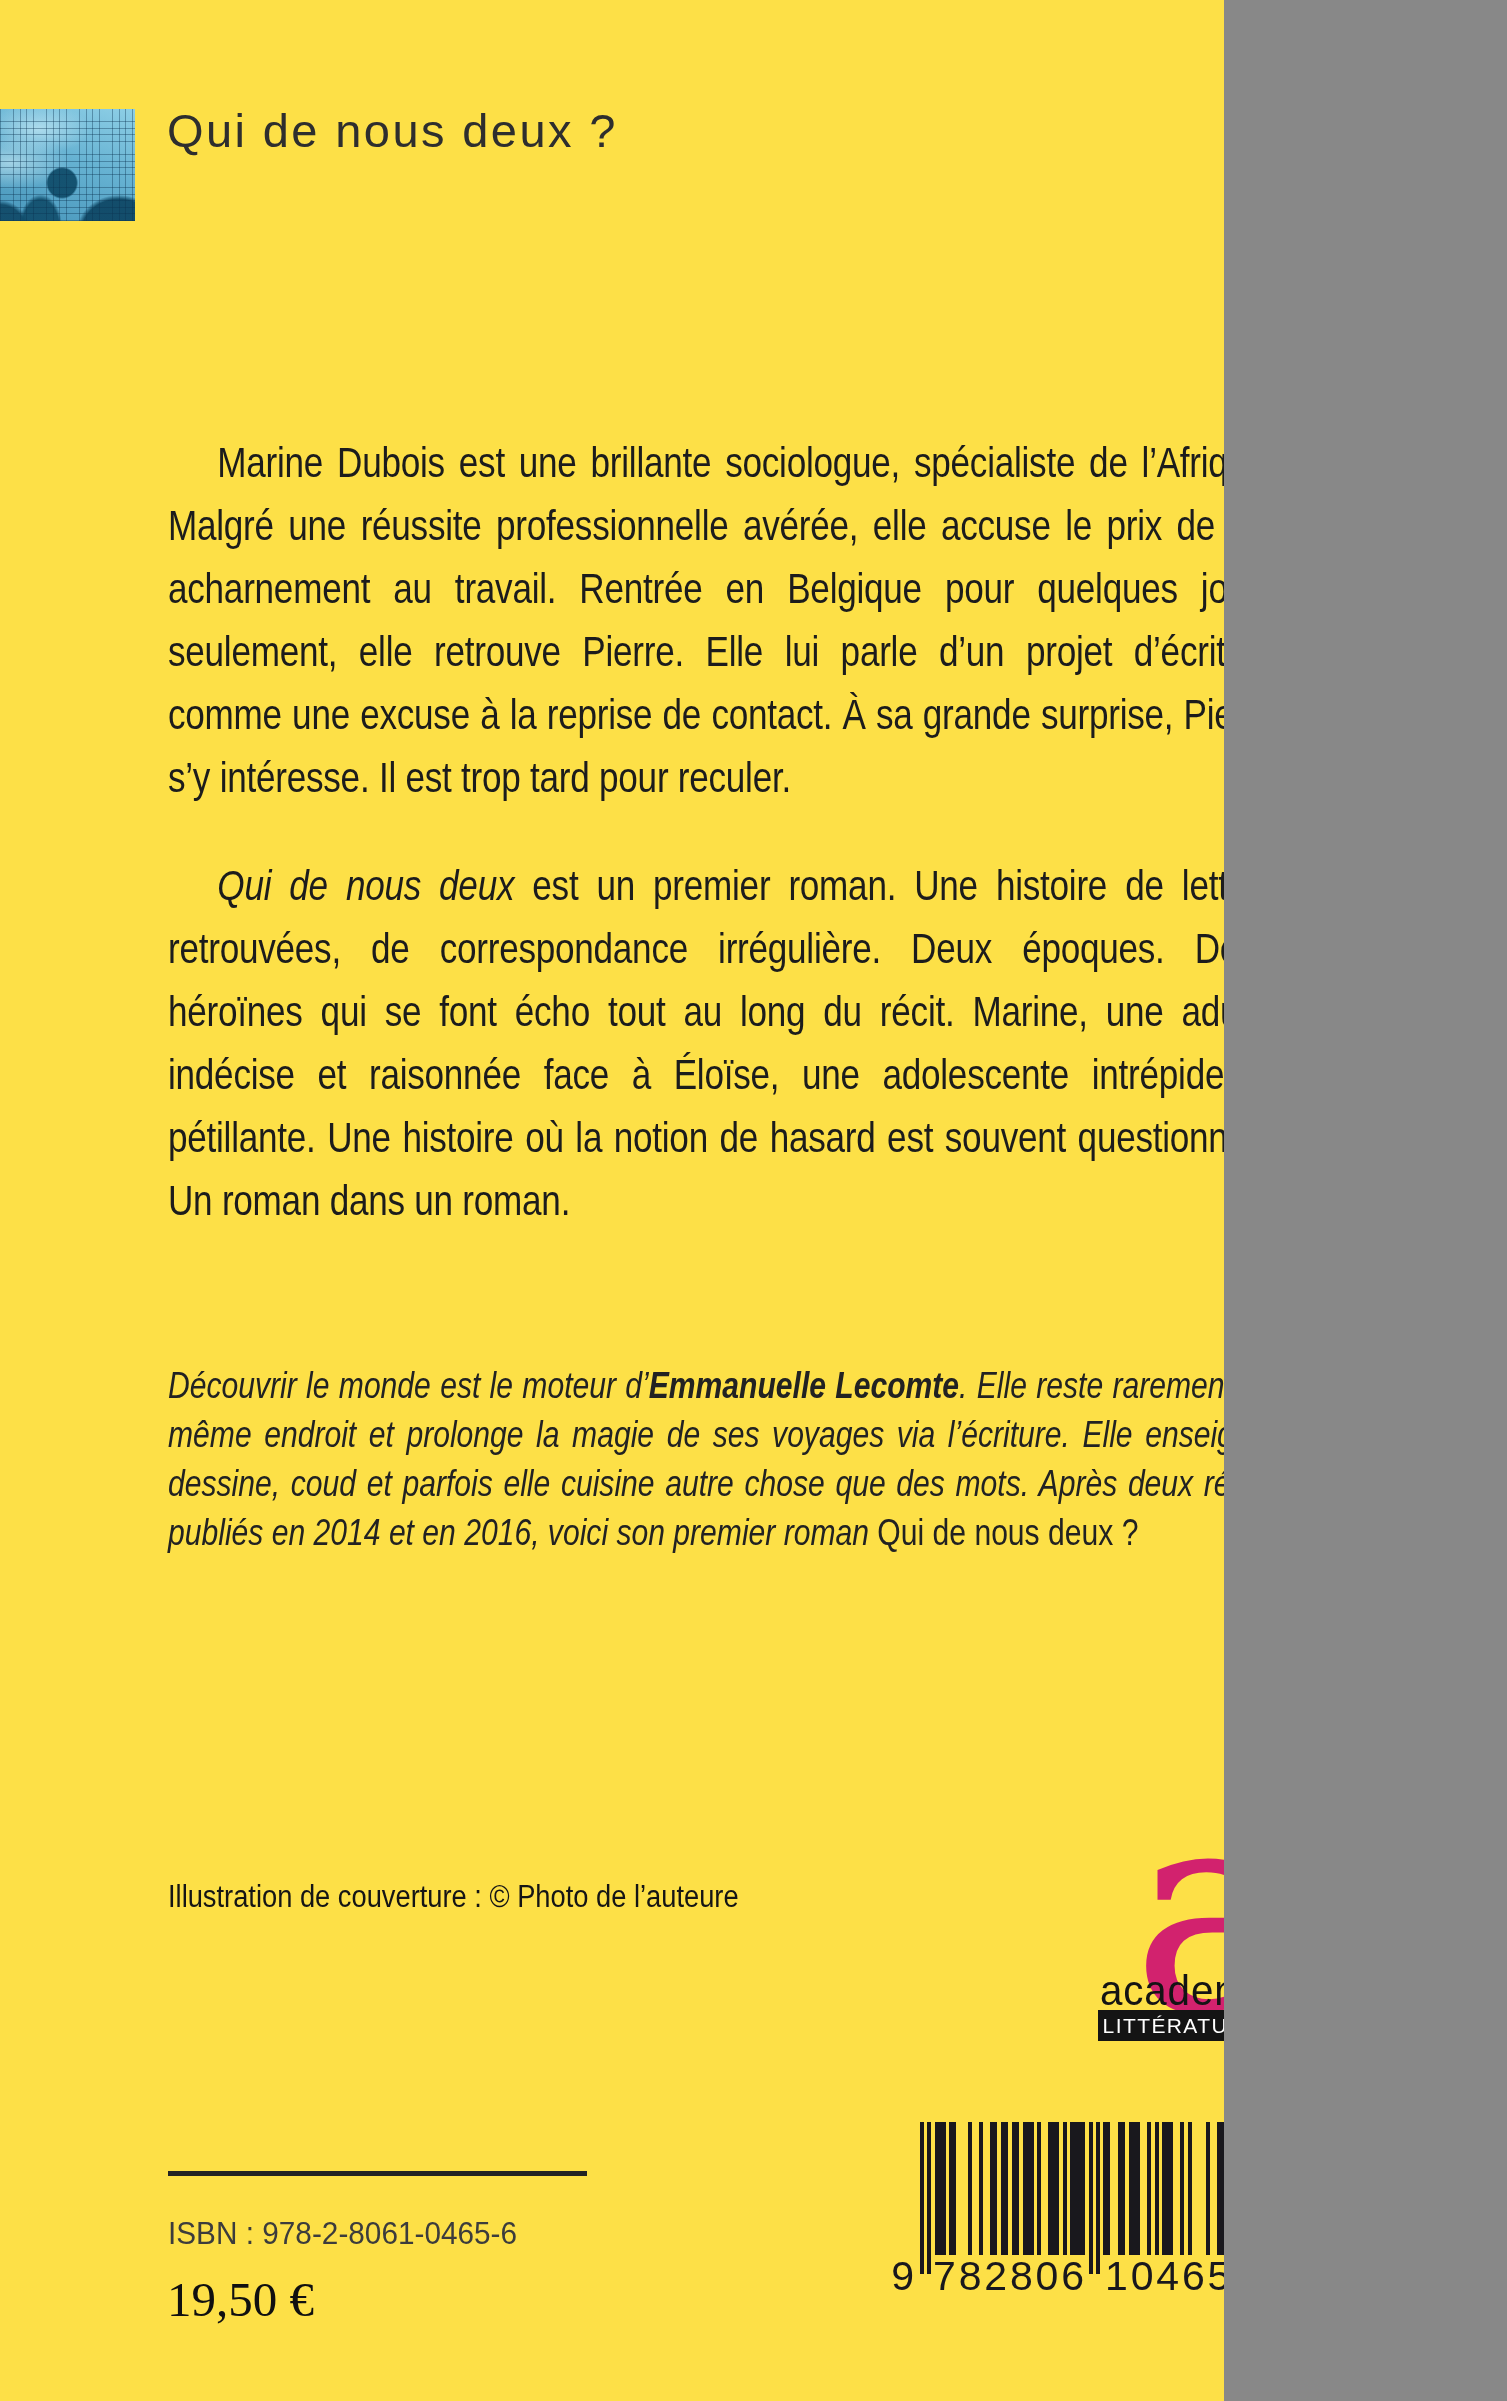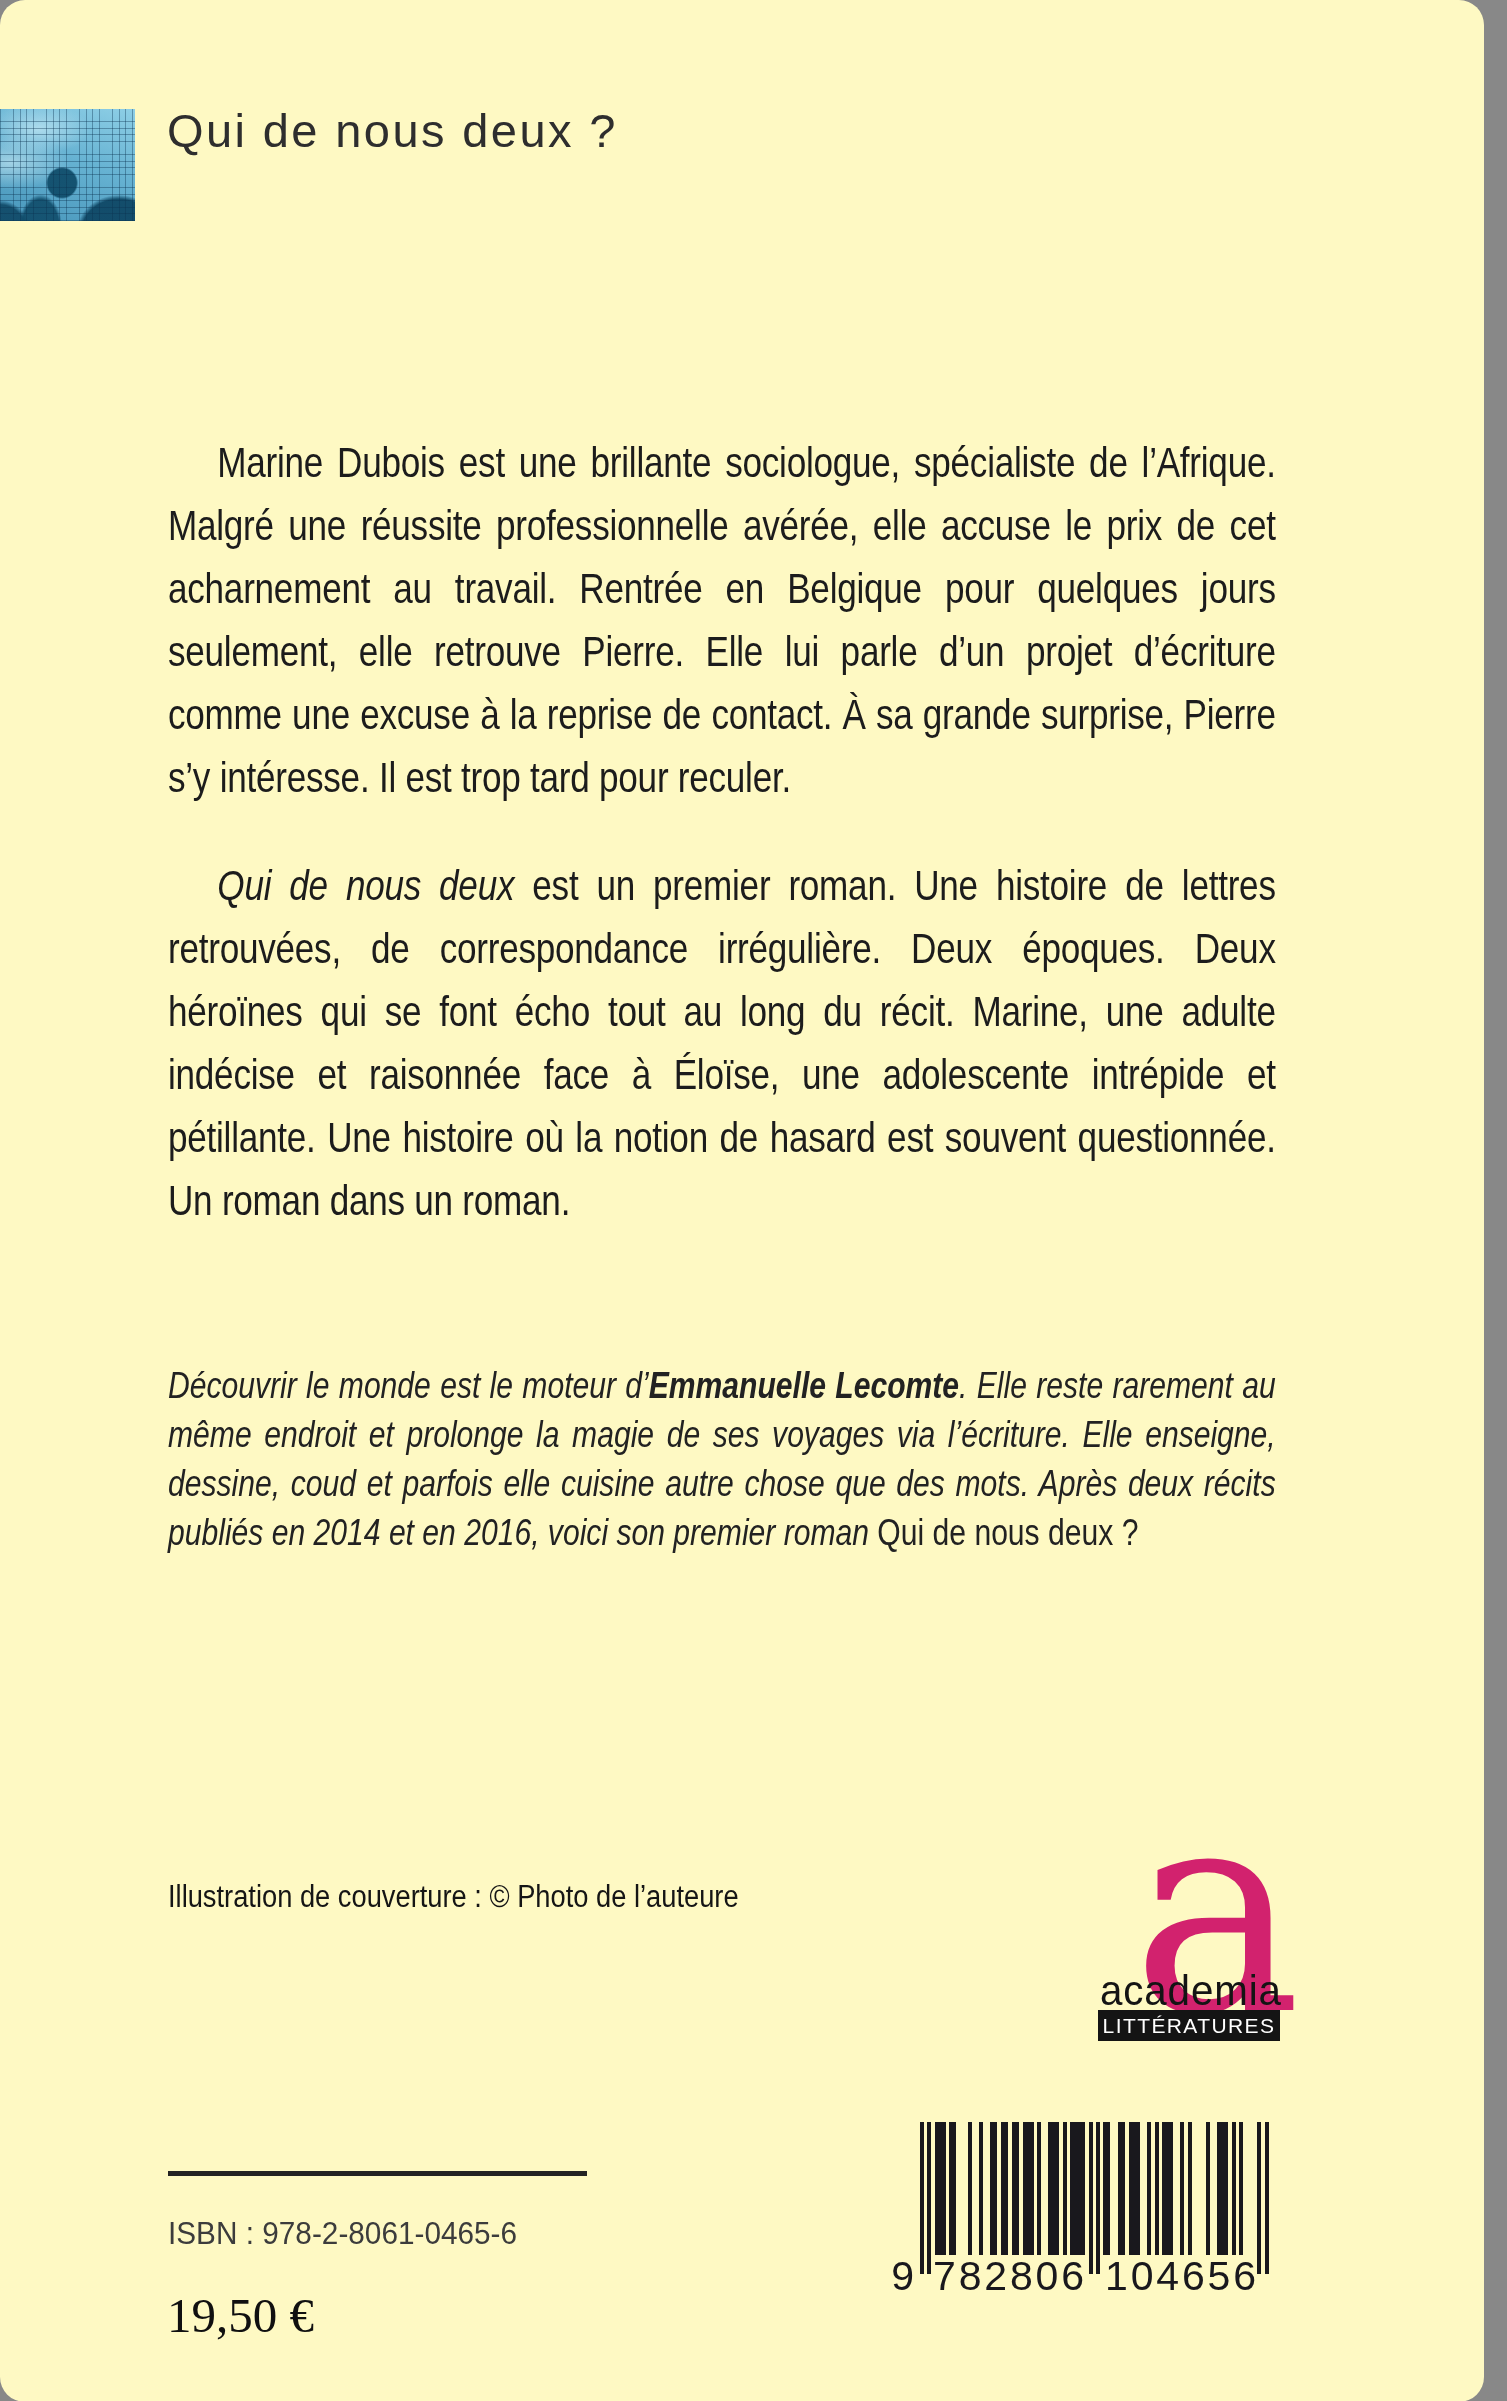--- a/index.html
+++ b/index.html
@@ -1,23 +1,22 @@
 <!DOCTYPE html>
 <html style="font-size:15px"><head>
 <meta charset="utf-8">
 <style>
   html,body{margin:0;padding:0;background:#888;}
   #page{
     position:relative;
-    width:1484px;height:2402px;
-    background:#fef9c3;
+    width:1224px;height:2402px;
+    background:#fde047;
     overflow:hidden;
     font-family:"Liberation Sans",sans-serif;
     color:#1f1f1f;
-    border-radius:25px;
   }
 
   
   .thumb{
     position:absolute;left:0;top:109px;width:135px;height:112px;
     background:
       repeating-linear-gradient(90deg, rgba(10,50,80,.38) 0 0.9px, rgba(0,0,0,0) 0.9px 6.6px),
       repeating-linear-gradient(0deg, rgba(10,50,80,.38) 0 0.9px, rgba(0,0,0,0) 0.9px 6.6px),
       radial-gradient(circle 23px at 46% 66%, rgba(17,78,108,.95) 62%, rgba(17,78,108,0) 70%),
       radial-gradient(ellipse 32px 49px at 30% 106%, rgba(17,78,108,.92) 58%, rgba(17,78,108,0) 68%),
@@ -96,21 +95,21 @@
     background:#232323;
   }
   .isbn{
     position:absolute;left:168px;top:2214px;
     font-size:32px;line-height:38px;color:#3c3c3c;
     transform:scaleX(0.93);transform-origin:0 0;white-space:nowrap;
   }
   .price{
     position:absolute;left:167px;top:2273px;
     font-family:"Liberation Serif",serif;
-    font-size:49px;line-height:53px;color:#101010;white-space:nowrap;margin-top:16px;
+    font-size:49px;line-height:53px;color:#101010;white-space:nowrap;
   }
 
   
   .barcode{position:absolute;left:0;top:0;}
   .bars{position:absolute;left:920px;top:2122px;width:348px;height:152px;}
   .bars .bar{position:absolute;top:0;background:#19181d;height:133px;}
   .bars .bar.tall{height:152px;}
   .bc-digit-first{
     position:absolute;left:880px;top:2256px;width:34px;
     font-size:41px;line-height:41px;color:#19181d;text-align:right;

